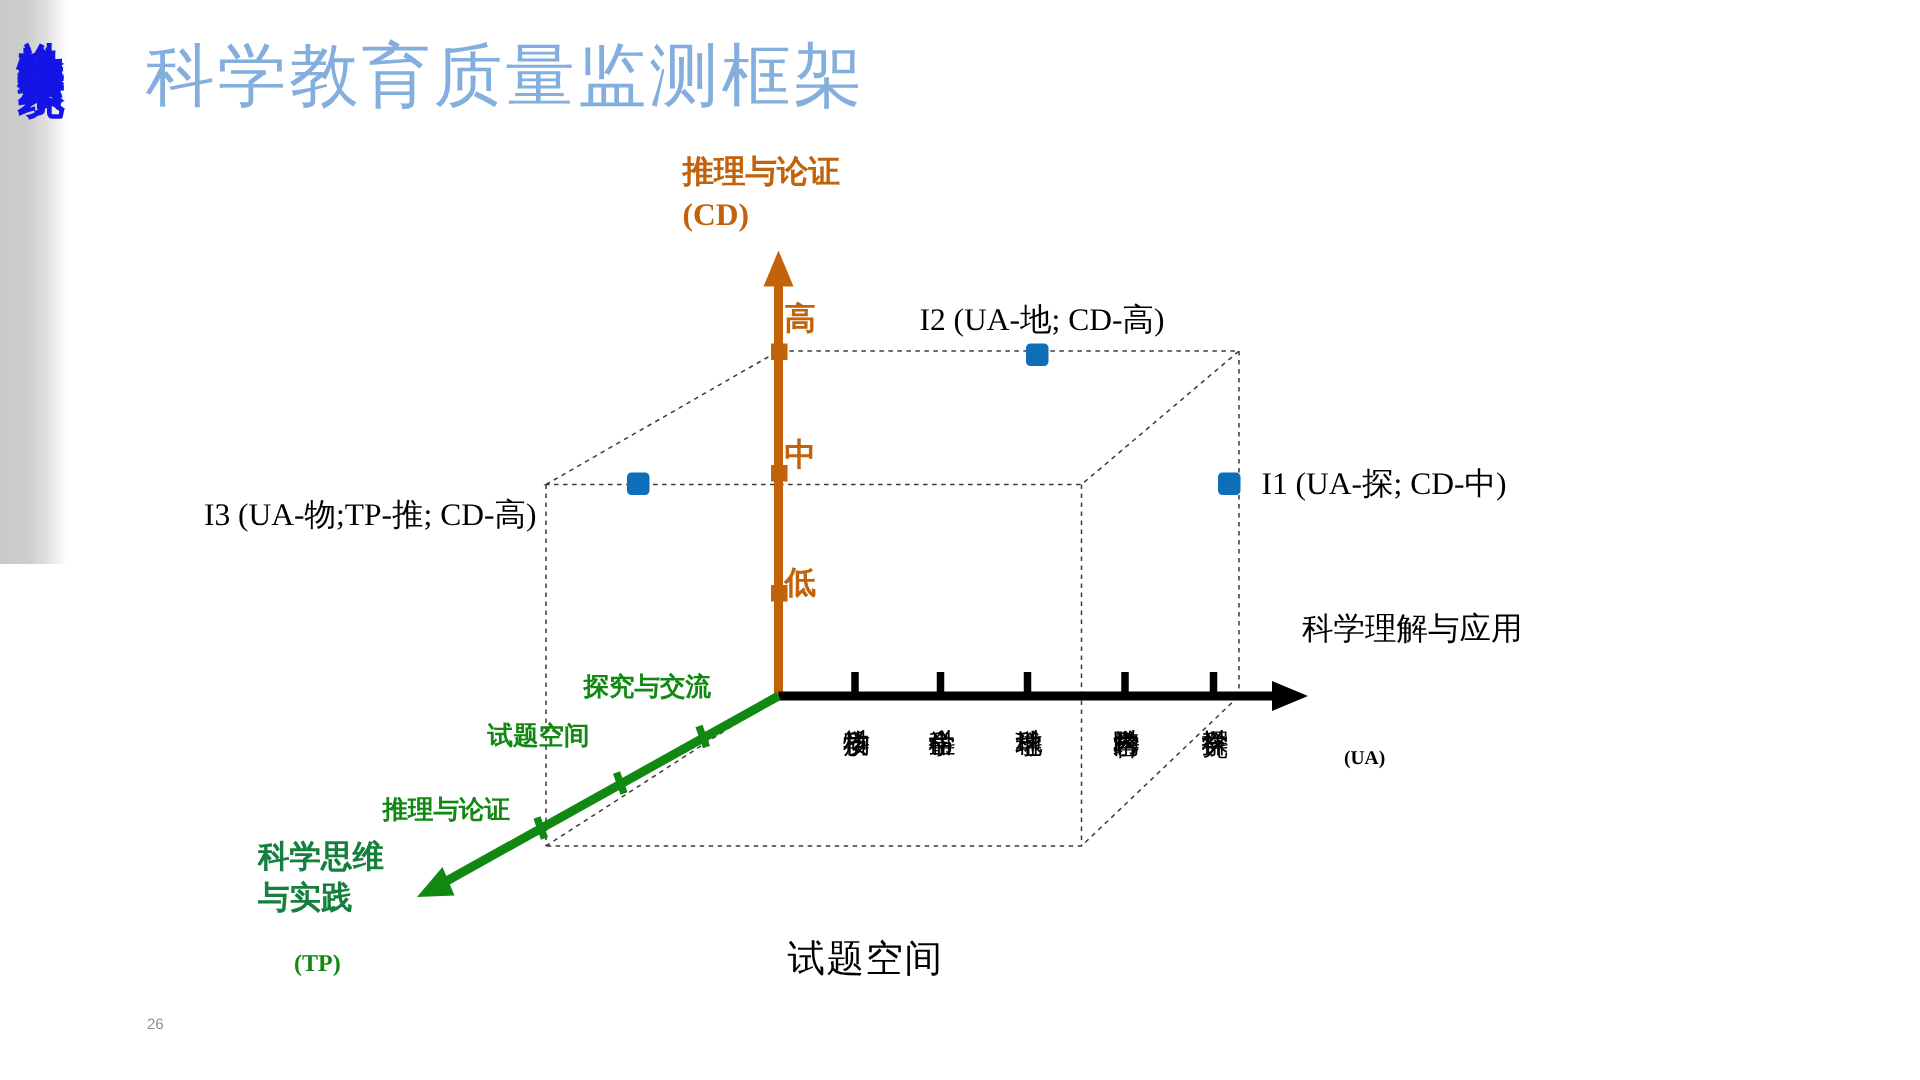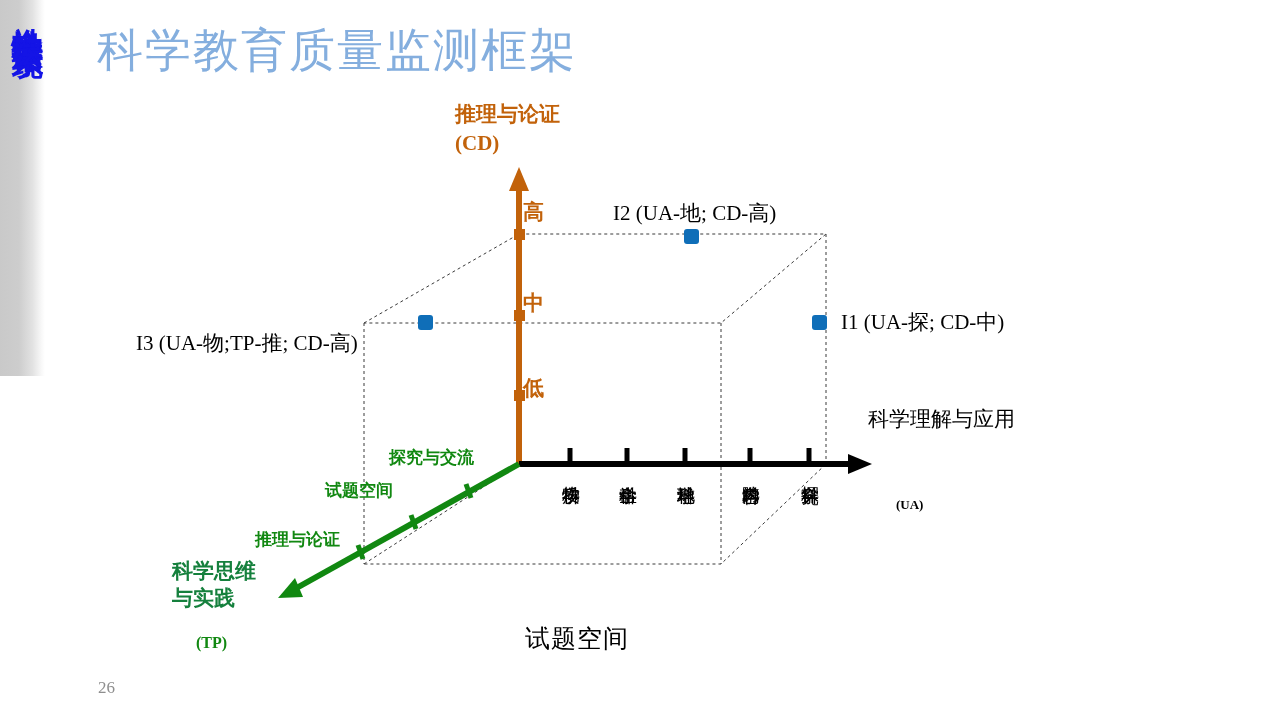--- a/index.html
+++ b/index.html
@@ -34,22 +34,22 @@
     font-size:46px;
     color:#84aede;
     letter-spacing:2px;
     white-space:nowrap;
     margin-left:19px;
   }
 
   
   #slide-number{
     position:absolute;left:98px;top:678px;
-    font-family:Liberation Serif, serif;
-    font-size:17px;color:#8e8e8e;
+    font-family:Liberation Sans, sans-serif;
+    font-size:10px;color:#8e8e8e;
   }
 
   
   #diagram{position:absolute;left:0;top:0;width:1280px;height:720px;}
 
   
   .lbl{position:absolute;white-space:nowrap;}
 
   .cd-axis-title{
     left:455px;top:100px;

